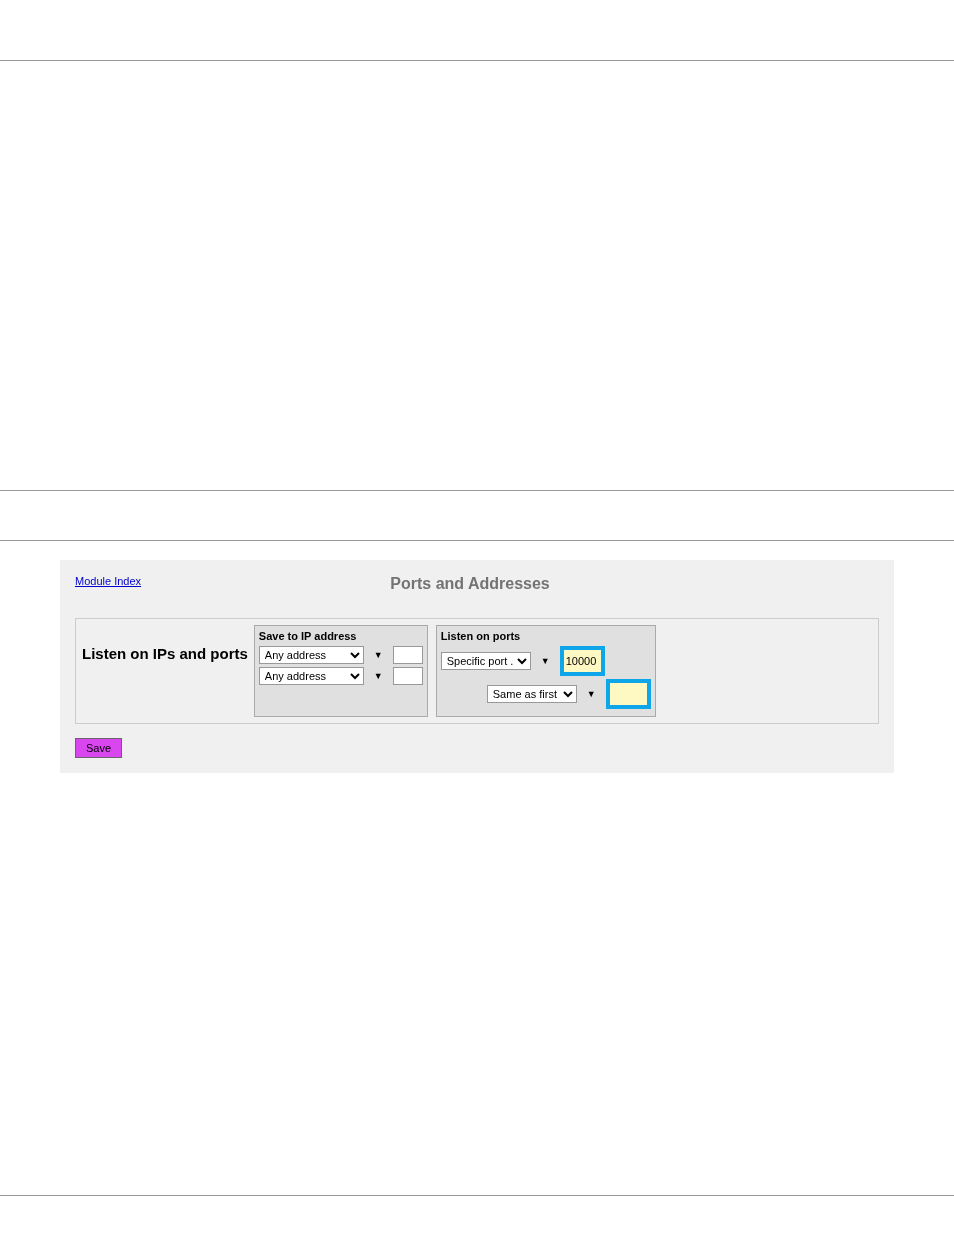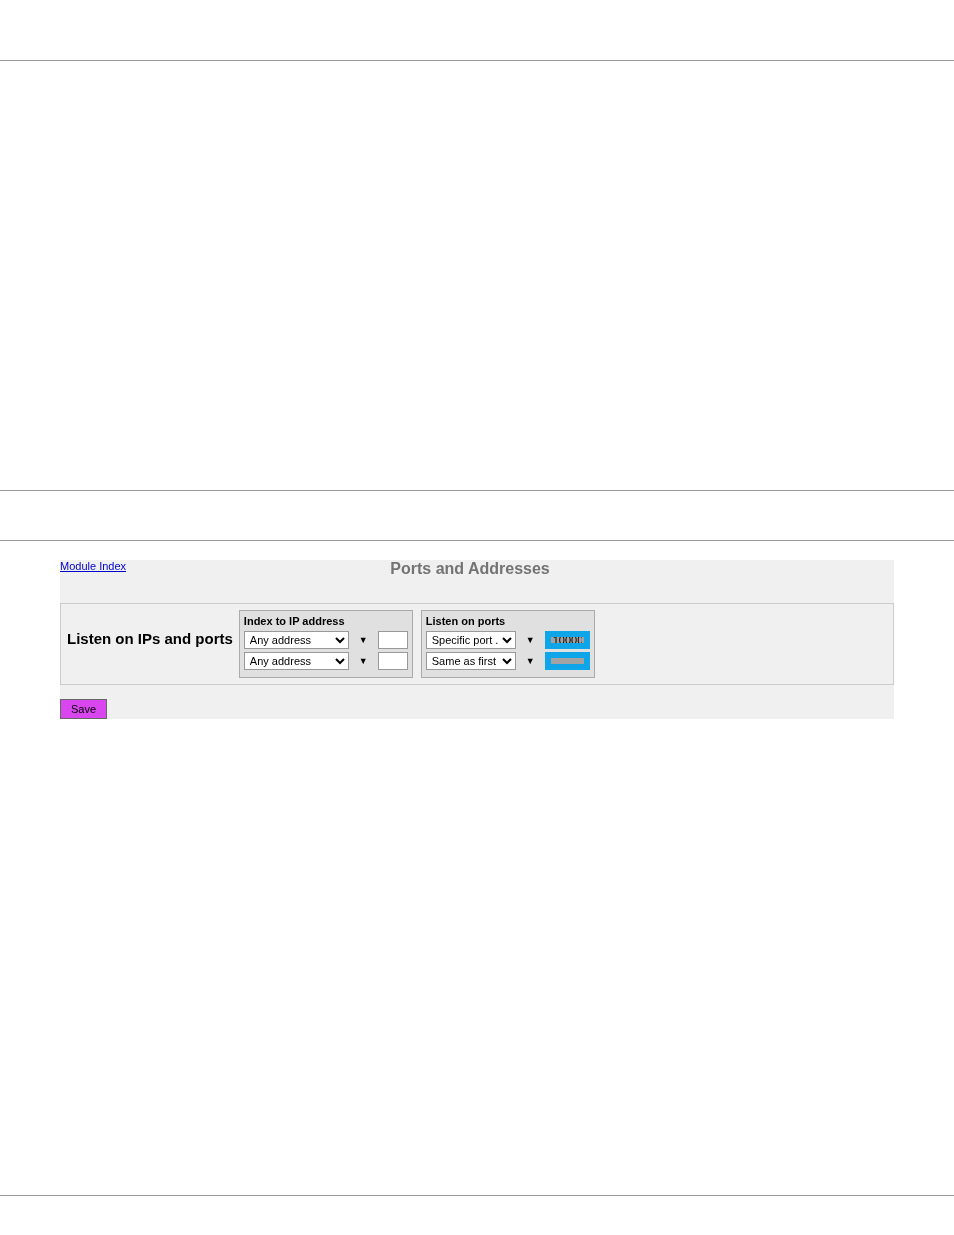--- a/index.html
+++ b/index.html
@@ -53,20 +53,21 @@
       height: 1px;
       background-color: #999999;
     }
 
     .content-area {
       position: absolute;
       top: 560px;
       left: 60px;
       right: 60px;
       background-color: #f0f0f0;
+      padding: 15px;
     }
 
     .page-title {
       text-align: center;
       font-size: 16px;
       font-weight: bold;
       color: #737373;
       margin-bottom: 15px;
     }
 
@@ -95,24 +96,24 @@
     select.small-select {
       font-size: 11px;
       padding: 1px;
       border: 1px solid #999999;
       background-color: #ffffff;
       height: 18px;
     }
 
     input.port-input {
       font-size: 11px;
-      border: 6px solid #0ea5e9;
-      background-color: #a3a3a3;
+      border: 4px solid #0ea5e9;
+      background-color: #fef9c3;
       width: 45px;
-      height: 18px;
+      height: 30px;
       padding: 1px 2px;
     }
 
     .save-button {
       margin-top: 8px;
       padding: 3px 10px;
       font-size: 11px;
       border: 1px solid #666666;
       background-color: #d946ef;
       cursor: pointer;
@@ -176,21 +177,21 @@
   <div class="form-container">
 
 
     <div class="form-body">
 
       <div class="listen-label">Listen on IPs and ports</div>
 
       <div class="two-cols">
 
         <div class="col-block">
-          <div class="col-block-header">Index to IP address</div>
+          <div class="col-block-header">Save to IP address</div>
 
           <div class="select-row">
             <select class="small-select">
               <option>Any address</option>
               <option>Specific address</option>
             </select>
             <span style="font-size:9px;">▼</span>
             <input type="text" style="width: 30px; font-size: 11px; border: 1px solid rgb(153, 153, 153); height: 18px;" value="">
           </div>
 
@@ -211,21 +212,21 @@
             <select class="small-select" style="width: 90px;">
               <option>Specific port ..</option>
               <option>Same as first</option>
               <option>Any port</option>
             </select>
             <span style="font-size:9px;">▼</span>
             <input type="text" class="port-input" value="10000" style="">
           </div>
 
           <div class="select-row">
-            <select class="small-select" style="width: 90px;">
+            <select class="small-select" style="width: 90px; margin-left: 46px;">
               <option>Specific port ..</option>
               <option selected="">Same as first</option>
               <option>Any port</option>
             </select>
             <span style="font-size:9px;">▼</span>
             <input type="text" class="port-input" value="" style="">
           </div>
         </div>
 
       </div>

